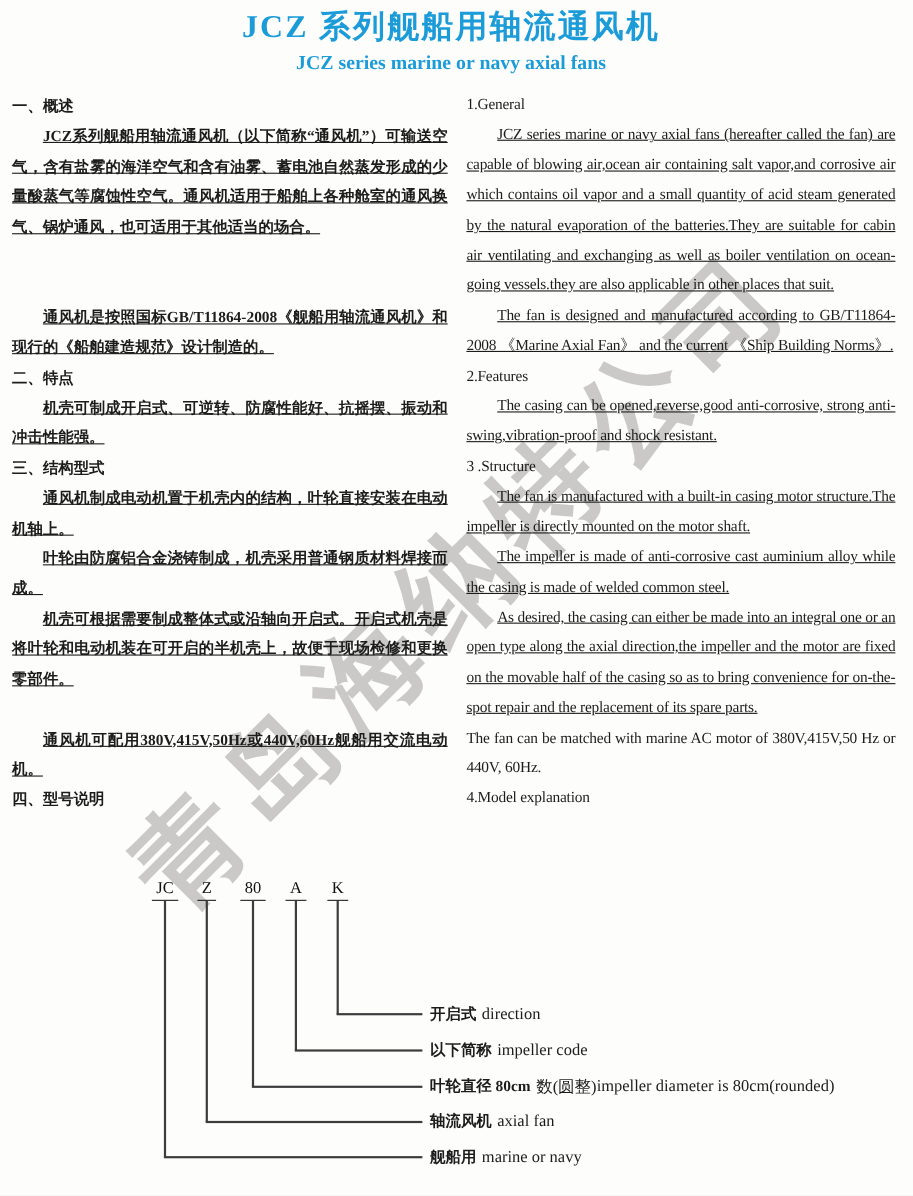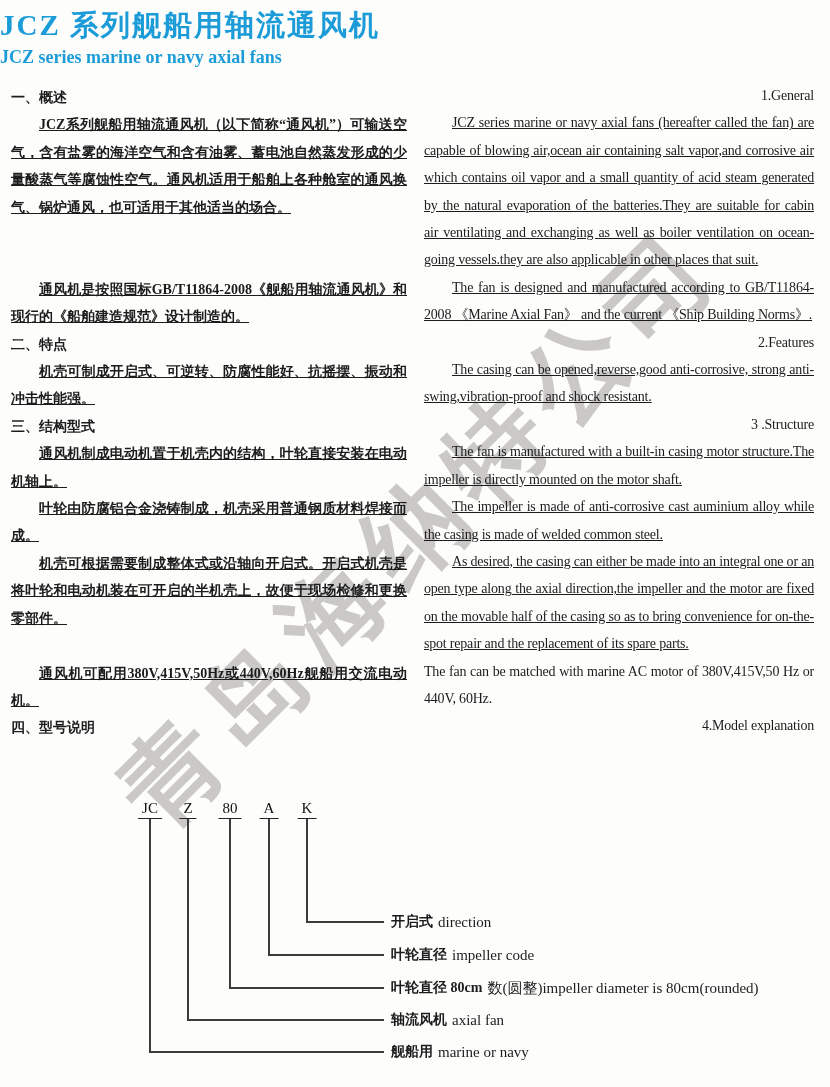--- a/index.html
+++ b/index.html
@@ -15,38 +15,38 @@
   }
   
   .watermark{
     position:absolute;left:420px;top:528px;
     transform:translate(-50%,-50%) rotate(-45deg);
     font-size:100px;font-weight:bold;letter-spacing:14px;
     color:#a3a09e;opacity:.55;white-space:nowrap;
     z-index:0;pointer-events:none;
   }
   
-  .titlebox{position:absolute;left:0;top:8px;width:820px;z-index:2;}
+  .titlebox{position:absolute;left:0;top:8px;width:820px;text-align:center;z-index:2;}
   .title-zh{font-size:29px;font-weight:bold;letter-spacing:2px;line-height:34px;}
   .title-en{font-size:18px;font-weight:bold;line-height:30px;}
   
   .col{position:absolute;z-index:1;}
   .col p,.col h3{margin:0;padding:0;font-size:inherit;}
   #left-col{
     left:11px;top:84px;width:396px;
     font-size:14px;line-height:27.4px;font-weight:700;
     text-align:justify;
   }
   #left-col h3{font-weight:700;text-align:left;}
   #right-col{
     left:424px;top:82px;width:390px;
     font-size:14px;letter-spacing:-0.2px;line-height:27.4px;
     text-align:justify;
   }
-  #right-col h3{font-weight:400;text-align:right;}
+  #right-col h3{font-weight:400;text-align:left;}
   .indent{text-indent:2em;text-decoration:underline;}
   .gap-two{margin-top:54.8px !important;}
   .gap-one{margin-top:27.4px !important;}
   
   .code{
     position:absolute;top:800px;
     transform:translateX(-50%);
     font-size:15px;color:#111;
     border-bottom:1.5px solid #222;
     padding:0 4px 1px 4px;
@@ -120,21 +120,21 @@
     <div class="hline" style="left:229px;top:987px;width:155px"></div>
     <div class="hline" style="left:187px;top:1019px;width:197px"></div>
     <div class="hline" style="left:149px;top:1051px;width:235px"></div>
 
     <div class="dlabel" style="top:911px">
       <span class="dzh">开启式</span>
         <span class="dnote"></span>
         <span class="den">direction</span>
     </div>
     <div class="dlabel" style="top:944px">
-      <span class="dzh">叶轮直径</span>
+      <span class="dzh">以下简称</span>
         <span class="dnote"></span>
         <span class="den">impeller code</span>
     </div>
     <div class="dlabel" style="top:977px">
       <span class="dzh">叶轮直径 80cm</span>
         <span class="dnote">数(圆整)</span>
         <span class="den">impeller diameter is 80cm(rounded)</span>
     </div>
     <div class="dlabel" style="top:1009px">
       <span class="dzh">轴流风机</span>

